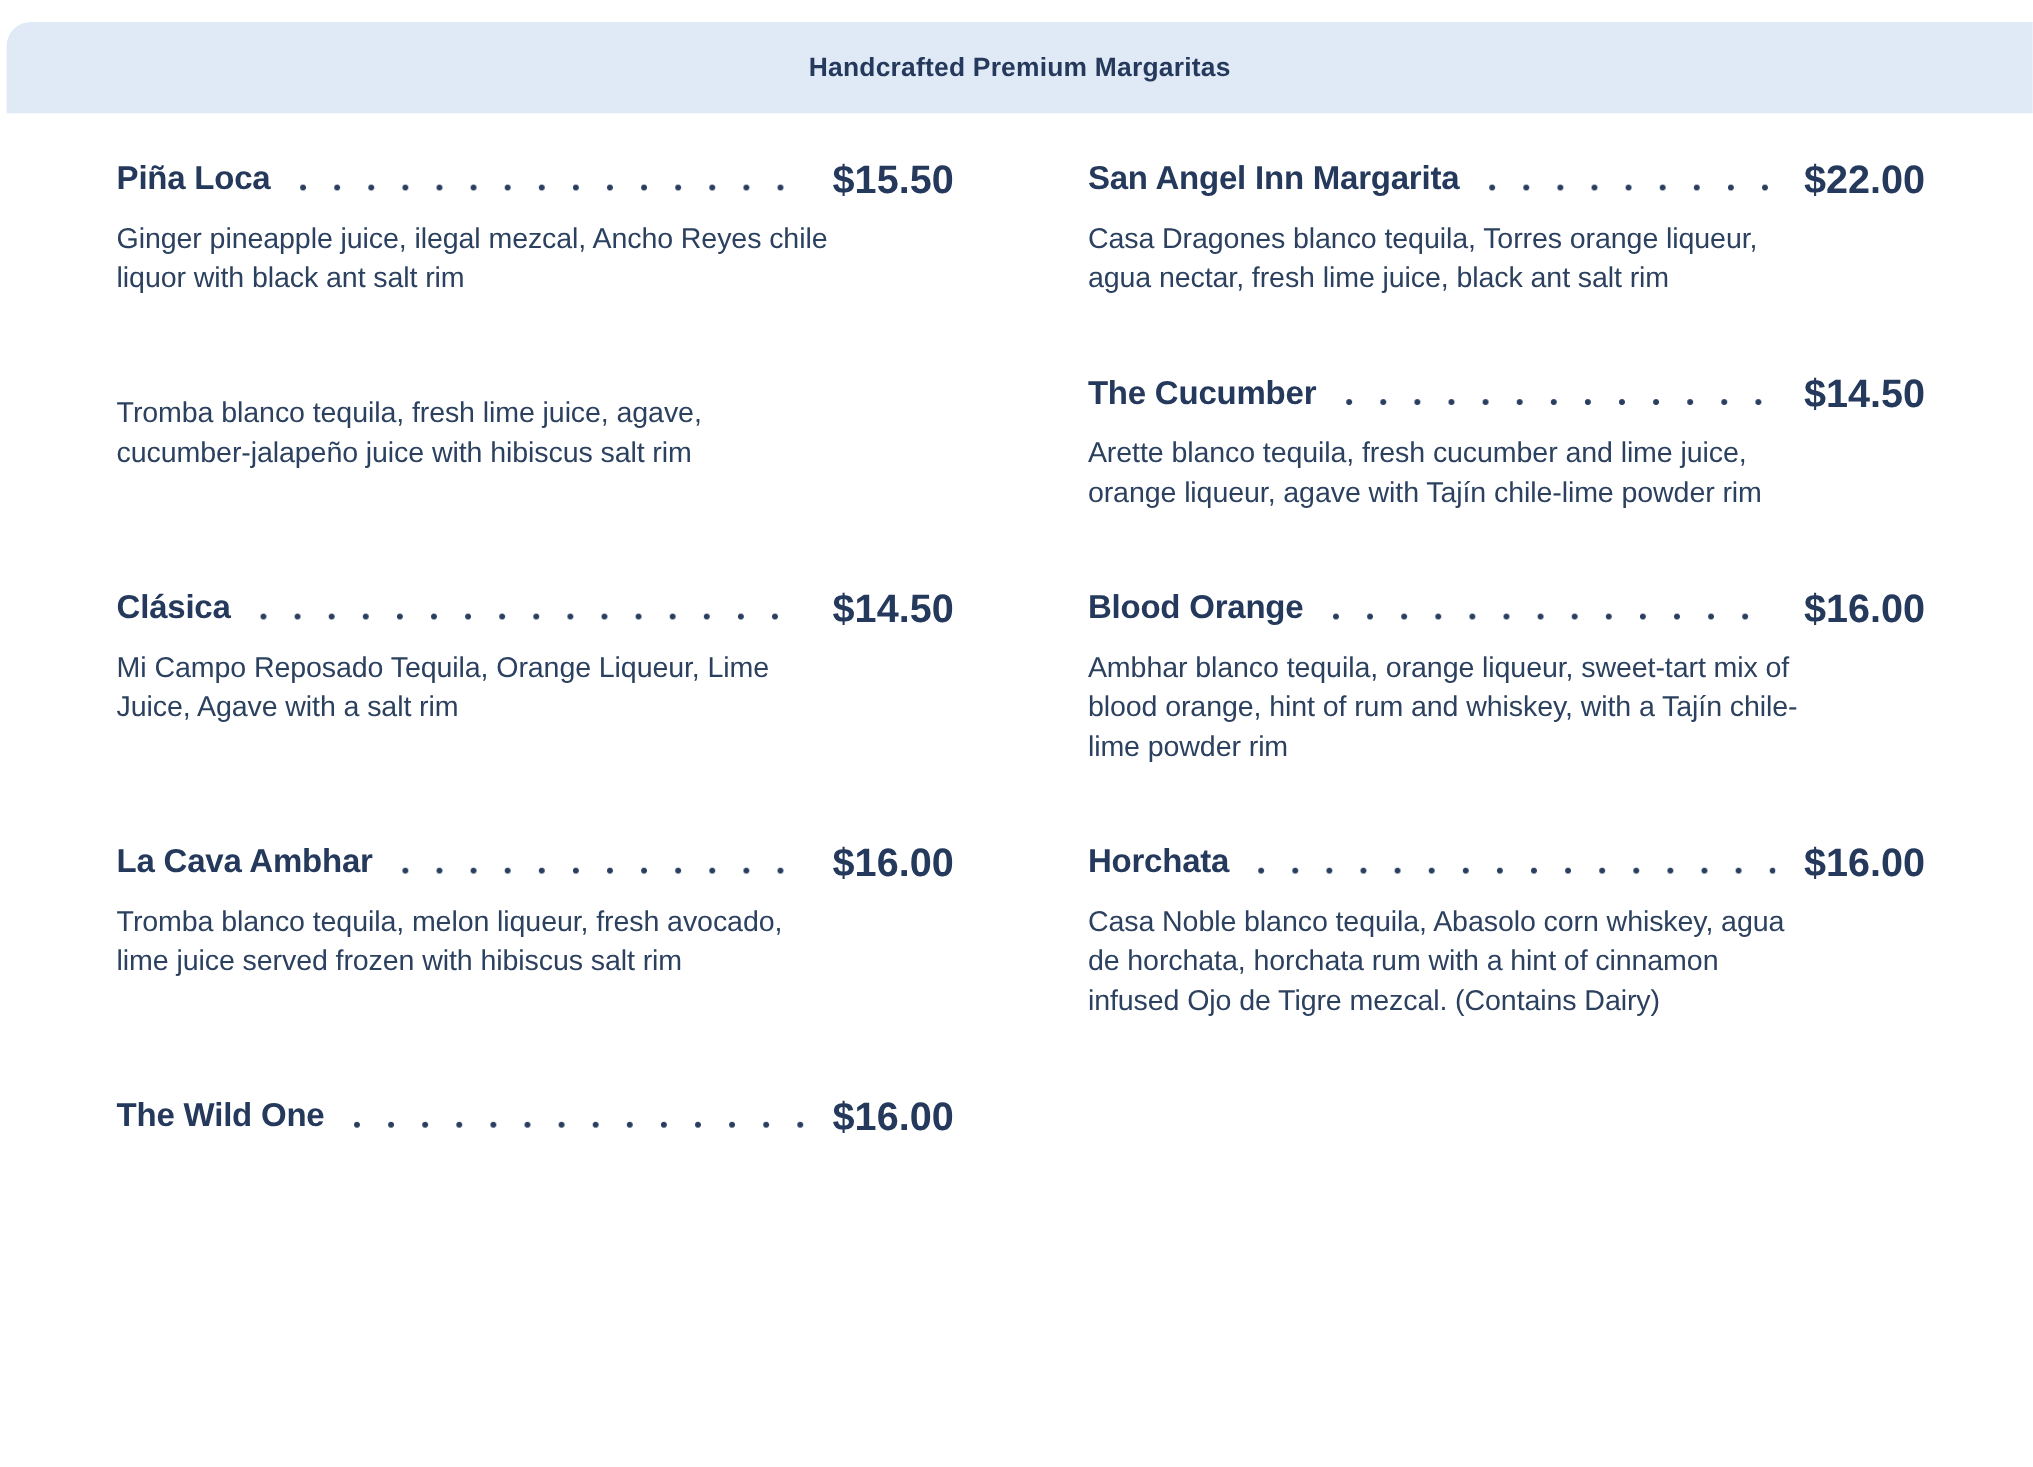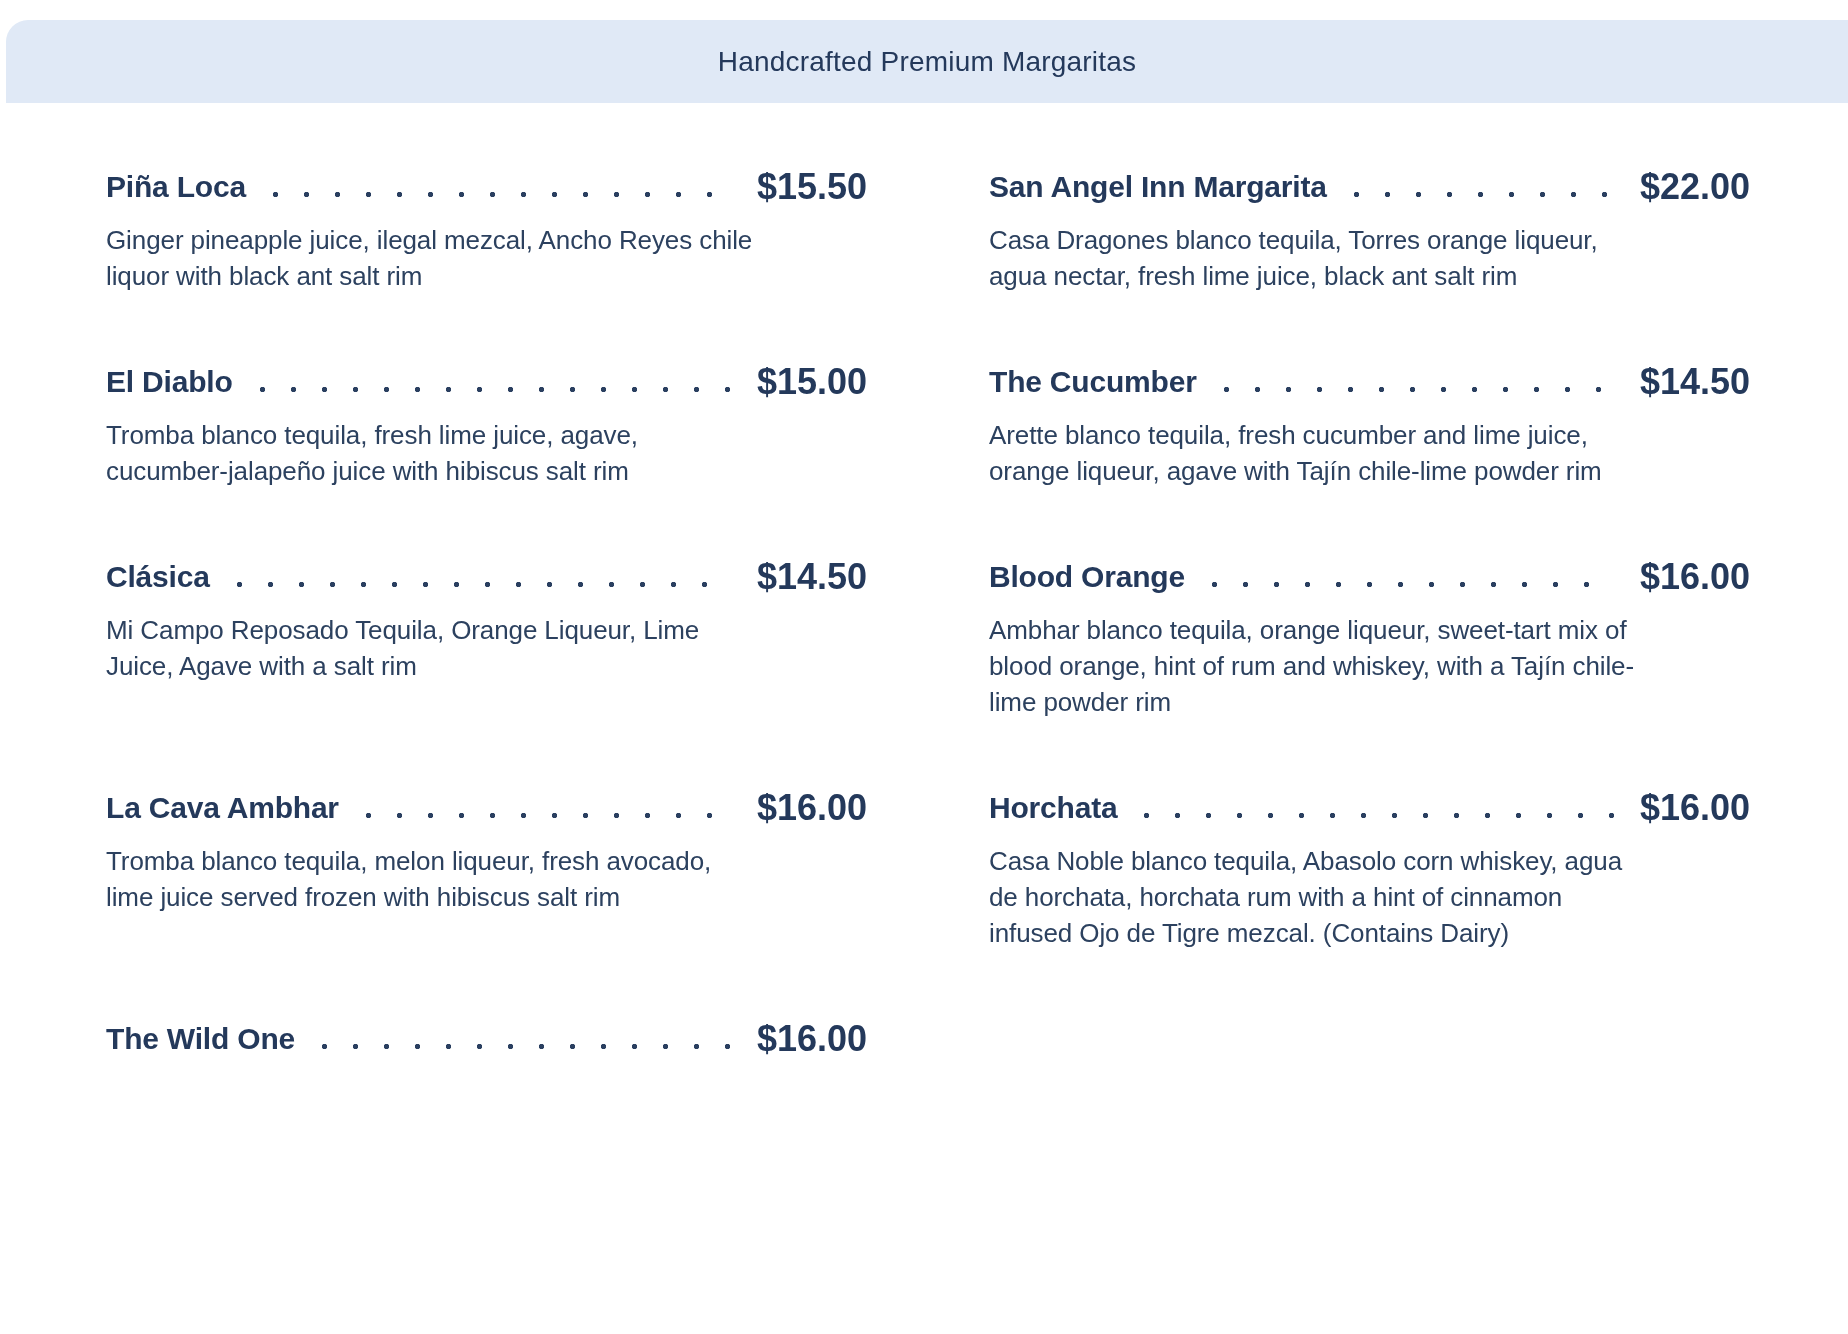--- a/index.html
+++ b/index.html
@@ -21,32 +21,32 @@
     margin:20px 0 0 6px;
     height:83px;
     background:var(--band-bg);
     border-radius:22px 0 0 0;
     display:flex;
     align-items:center;
     justify-content:center;
   }
   .band h1{
     margin:17px;
-    font-size:28px;
-    font-weight:normal;
+    font-size:24px;
+    font-weight:bold;
     color:var(--heading);
     letter-spacing:0.2px;
   }
   .menu{
     display:grid;
     grid-template-columns:1fr 1fr;
     column-gap:122px;
     row-gap:70px;
     padding:0 98px 0 106px;
-    margin-top:66px;
+    margin-top:42px;
   }
   .item-head{
     display:flex;
     align-items:flex-end;
   }
   .item-name{
     font-weight:bold;
     font-size:30px;
     line-height:36px;
     white-space:nowrap;
@@ -101,25 +101,20 @@
   <section class="item">
     <div class="item-head">
       <span class="item-name">San Angel Inn Margarita</span>
       <span class="leader"></span>
       <span class="item-price">$22.00</span>
     </div>
     <p class="item-desc">Casa Dragones blanco tequila, Torres orange liqueur, agua nectar, fresh lime juice, black ant salt rim</p>
   </section>
 
   <section class="item">
-    <div class="item-head">
-      <span class="item-name">El Diablo</span>
-      <span class="leader"></span>
-      <span class="item-price">$15.00</span>
-    </div>
     <p class="item-desc">Tromba blanco tequila, fresh lime juice, agave, cucumber-jalapeño juice with hibiscus salt rim</p>
   </section>
 
   <section class="item">
     <div class="item-head">
       <span class="item-name">The Cucumber</span>
       <span class="leader"></span>
       <span class="item-price">$14.50</span>
     </div>
     <p class="item-desc">Arette blanco tequila, fresh cucumber and lime juice, orange liqueur, agave with Tajín chile-lime powder rim</p>

